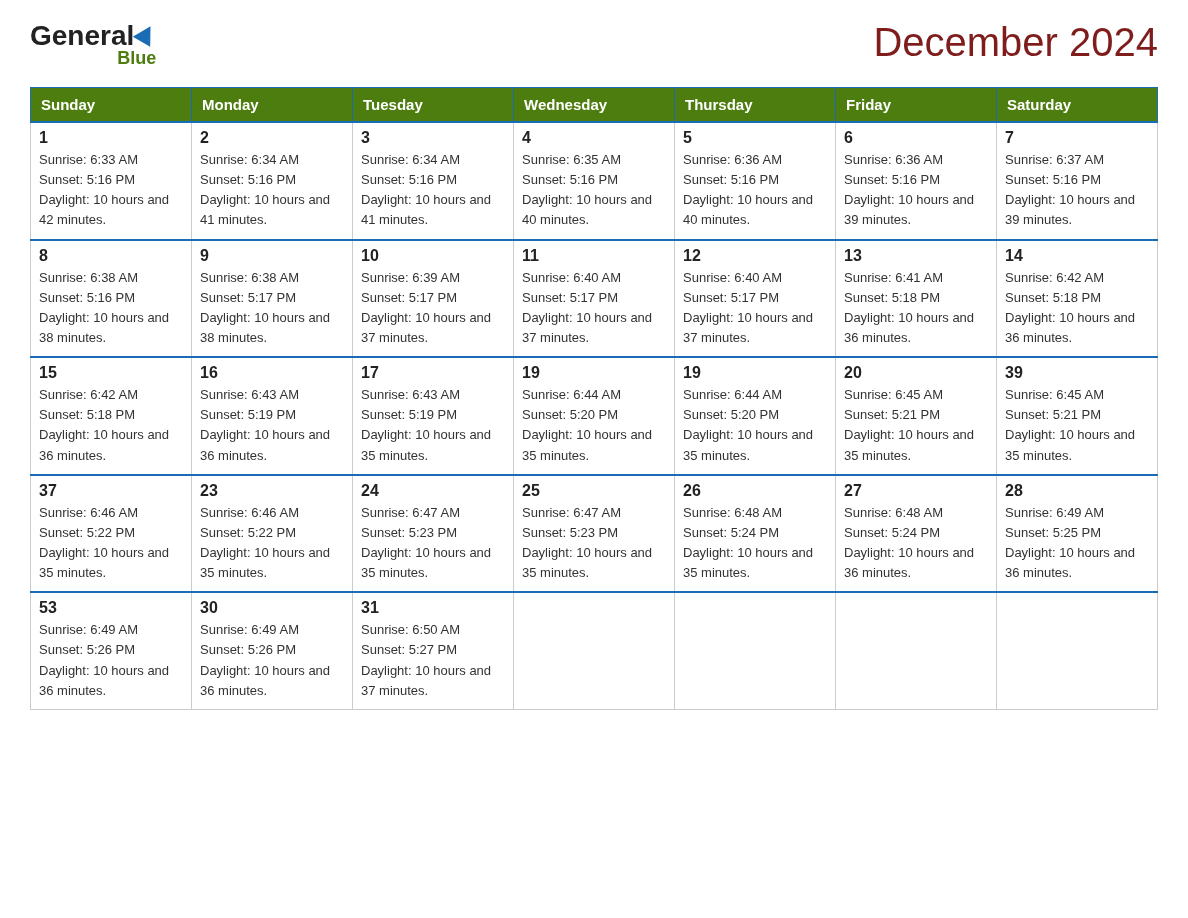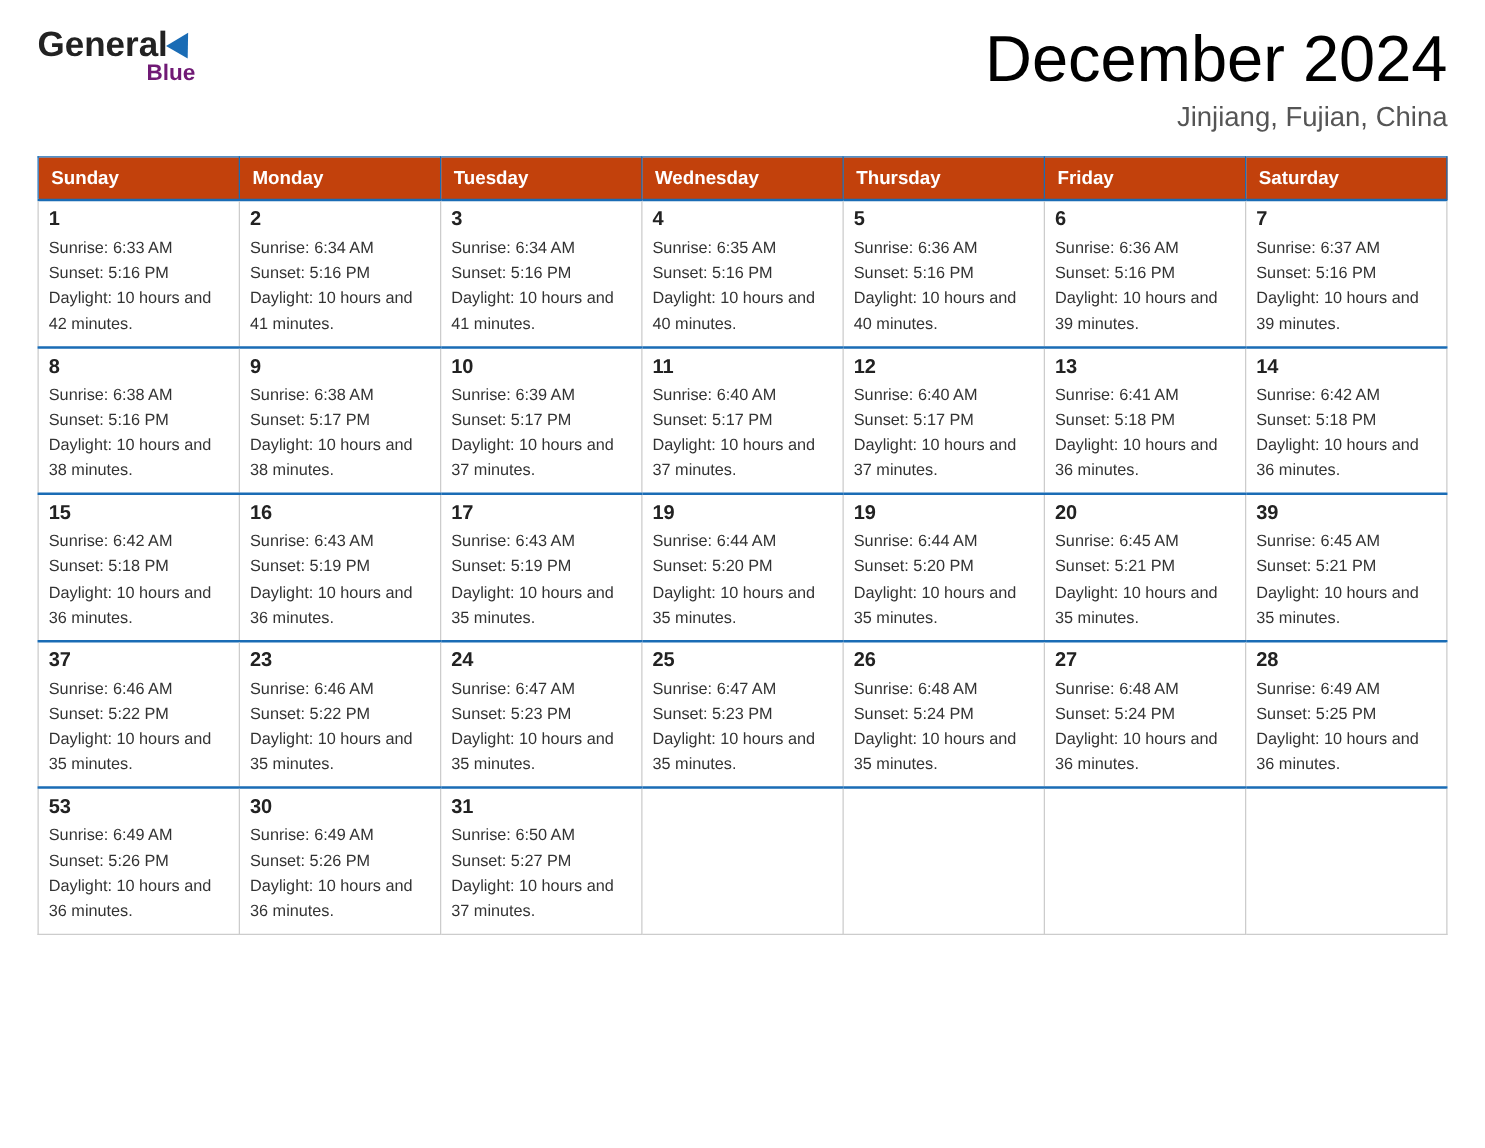--- a/index.html
+++ b/index.html
@@ -37,47 +37,47 @@
       border-left: 10px solid transparent;
       border-right: 10px solid transparent;
       border-bottom: 18px solid #1a6cb5;
       display: inline-block;
       margin-left: 2px;
       margin-top: -4px;
       transform: rotate(30deg);
     }
     .logo-sub {
       font-size: 18px;
-      color: #701a75;
+      color: #4d7c0f;
       font-weight: bold;
       margin-top: -4px;
       margin-left: 2px;
     }
     .title-section {
       text-align: right;
     }
     .page-title {
-      font-size: 52px;
+      font-size: 40px;
       font-weight: 300;
-      color: #000000;
+      color: #7f1d1d;
       line-height: 1.1;
     }
     .page-subtitle {
       font-size: 22px;
       color: #555;
       font-weight: 400;
       margin-top: 4px;
     }
     .calendar {
       width: 100%;
       border-collapse: collapse;
       border: 1px solid #bbb;
     }
     .calendar th {
-      background: #c2410c;
+      background: #4d7c0f;
       color: #fff;
       font-size: 15px;
       font-weight: bold;
       padding: 8px 10px;
       text-align: left;
       border: 1px solid #1a6cb5;
     }
     .calendar td {
       vertical-align: top;
       padding: 6px 8px 8px 8px;
@@ -118,21 +118,20 @@
 <div class="header">
   <div class="logo">
     <div class="logo-text">
       <span class="logo-general">General</span>
         <span class="logo-triangle"></span>
     </div>
     <div class="logo-sub">Blue</div>
   </div>
   <div class="title-section">
     <div class="page-title">December 2024</div>
-    <div class="page-subtitle">Jinjiang, Fujian, China</div>
   </div>
 </div>
 
 <table class="calendar">
   <thead>
     <tr>
       <th>Sunday</th>
       <th>Monday</th>
       <th>Tuesday</th>
       <th>Wednesday</th>

